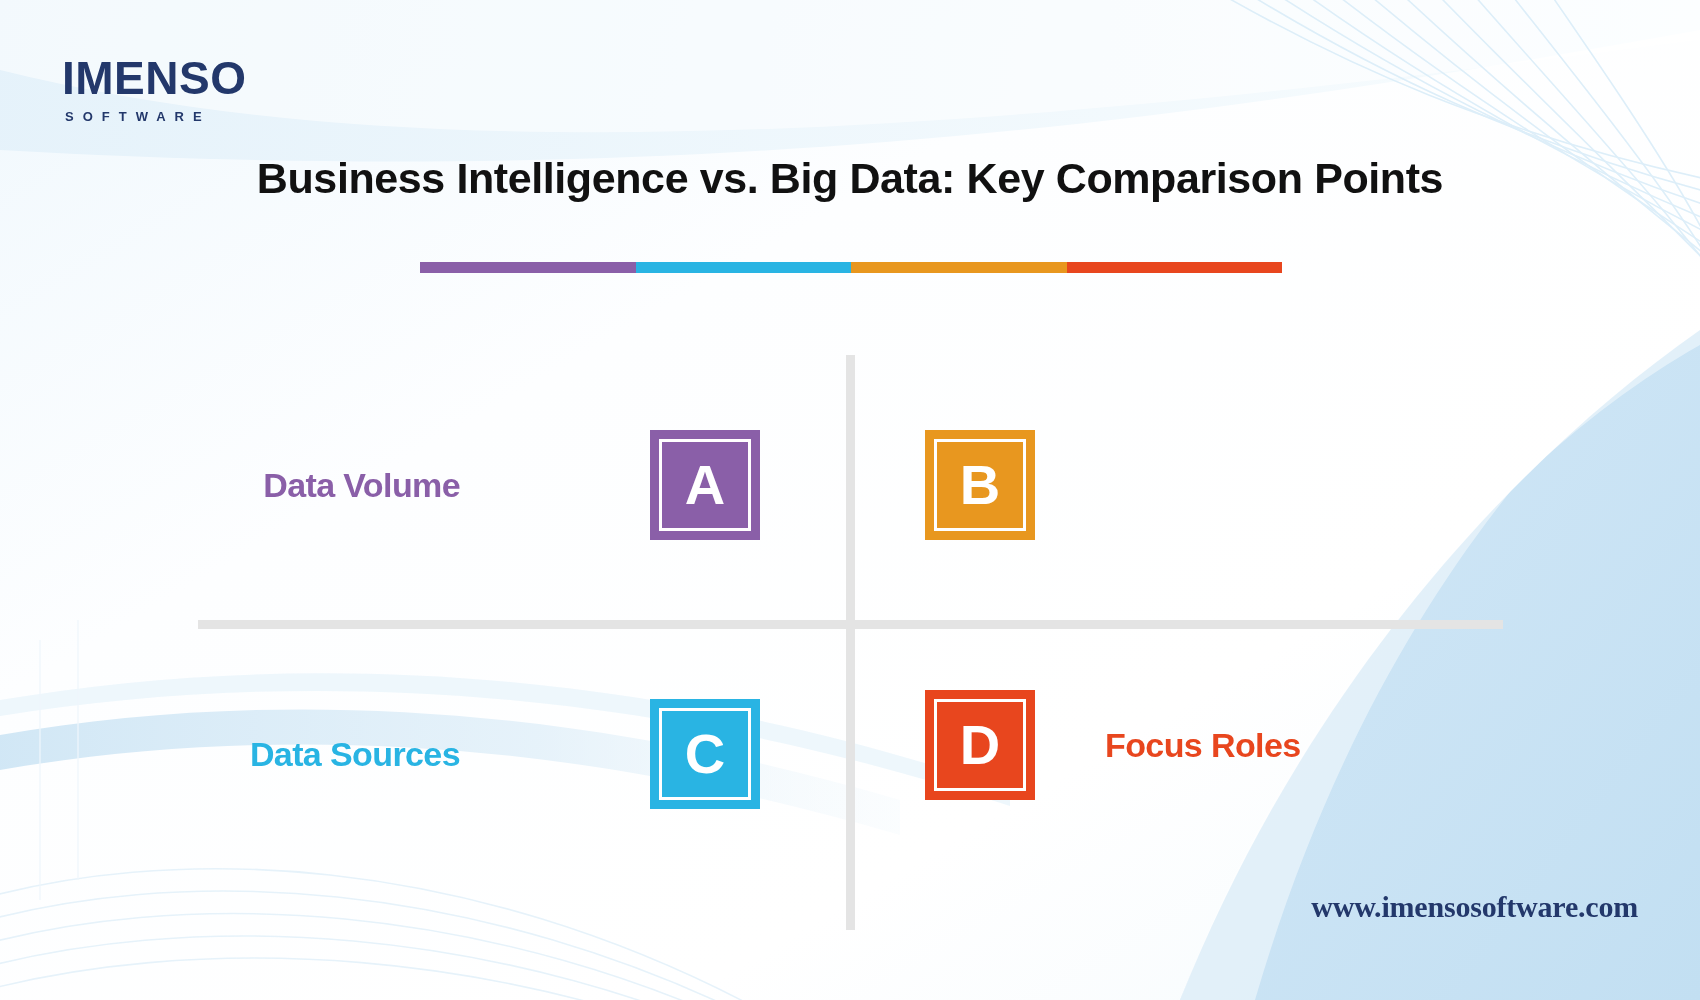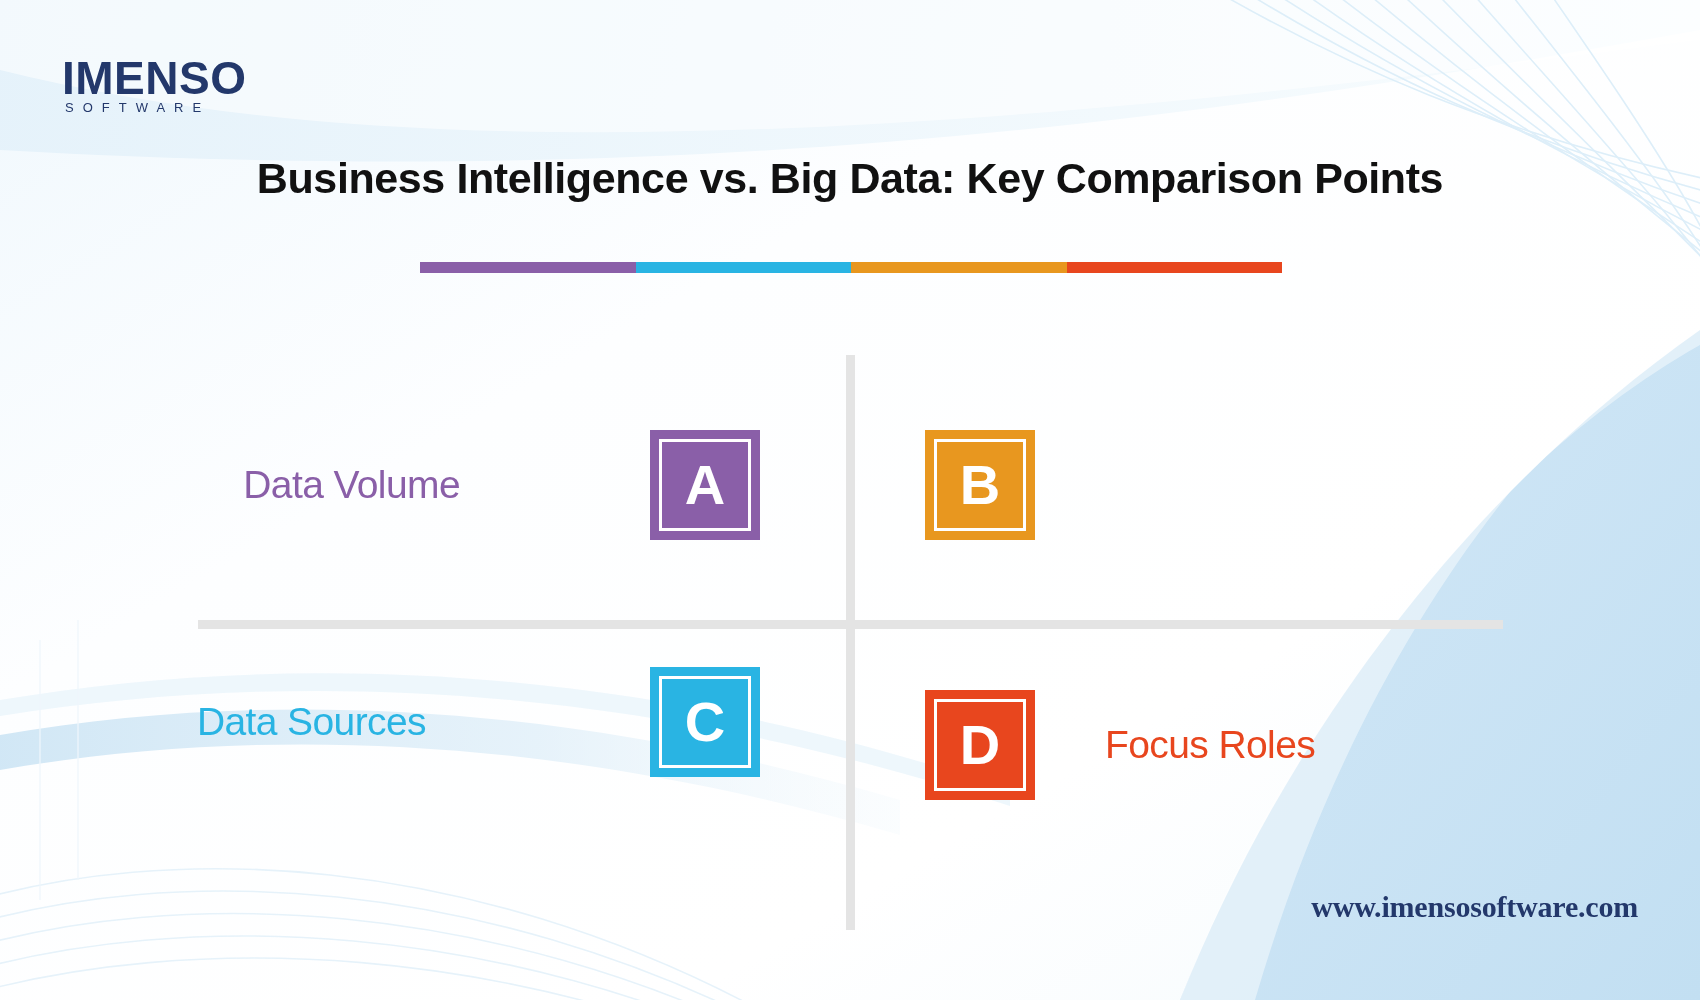--- a/index.html
+++ b/index.html
@@ -41,23 +41,24 @@
     font-family: "Liberation Sans", sans-serif;
     font-size: 46px;
     font-weight: bold;
     letter-spacing: 0.5px;
     color: #23386b;
     line-height: 1;
   }
   #logo .logo-sub {
     font-family: "Liberation Sans", sans-serif;
     font-size: 13px;
-    font-weight: normal;
+    font-weight: bold;
     letter-spacing: 9px;
     color: #23386b;
+    margin-top: 9px;
     margin-left: 3px;
     line-height: 1;
   }
 
   
   #title {
     position: absolute;
     left: 0;
     top: 155px;
     width: 1700px;
@@ -107,27 +108,27 @@
     position: absolute;
     display: flex;
     align-items: center;
     height: 140px;
   }
   .cell.left  { justify-content: flex-end; }
   .cell.right { justify-content: flex-start; }
 
   #cell-a { left: 180px; top: 415px; width: 580px; }
   #cell-b { left: 925px; top: 415px; width: 600px; }
-  #cell-c { left: 180px; top: 652px; width: 580px; gap: 34px; }
+  #cell-c { left: 180px; top: 684px; width: 580px; }
   #cell-d { left: 925px; top: 675px; width: 600px; }
 
   .cell-label {
     font-family: "Liberation Sans", sans-serif;
-    font-size: 39px;
-    font-weight: normal;
+    font-size: 34px;
+    font-weight: bold;
     letter-spacing: -0.6px;
     white-space: nowrap;
   }
 
   .badge {
     position: relative;
     width: 110px;
     height: 110px;
     flex: 0 0 110px;
     display: flex;

